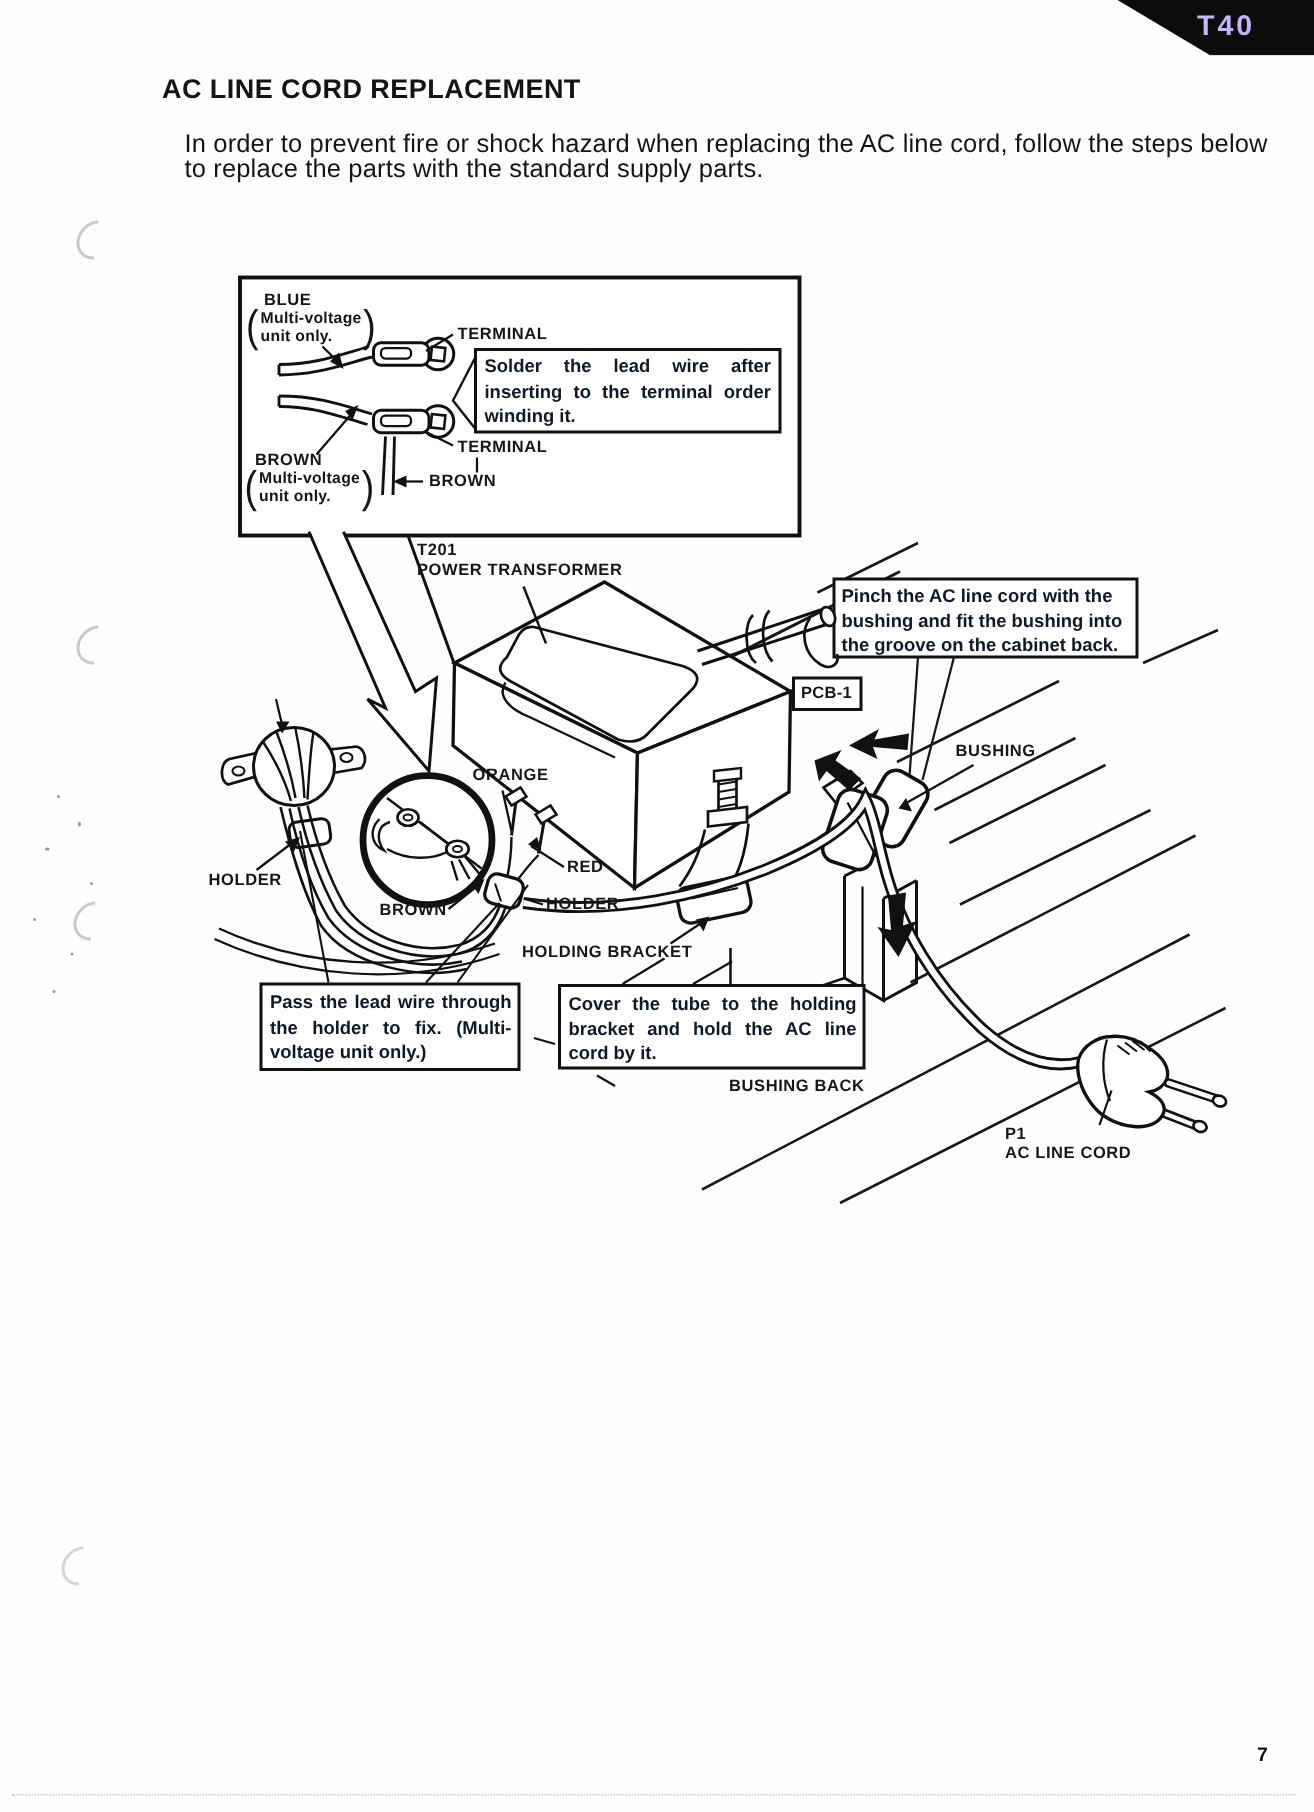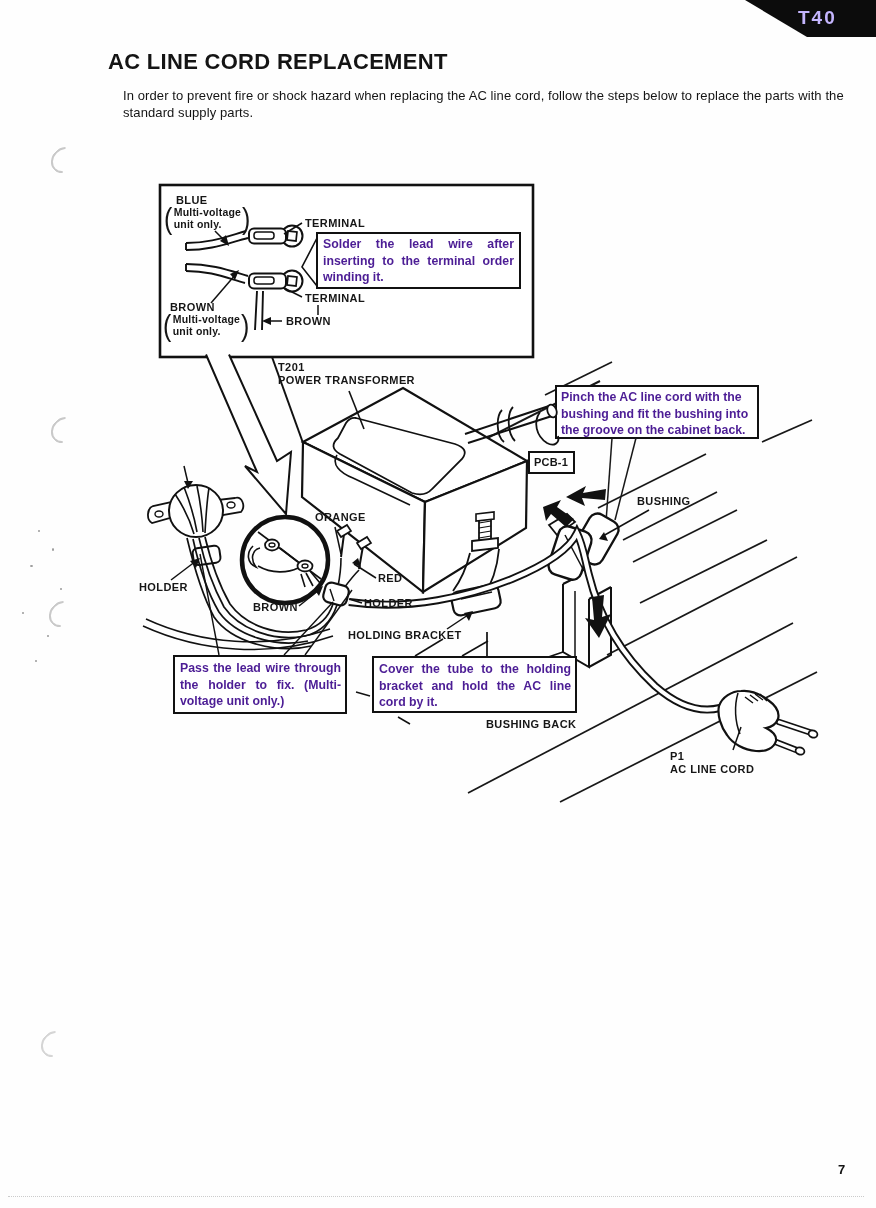--- a/index.html
+++ b/index.html
@@ -3,32 +3,32 @@
 <meta charset="utf-8">
 <style>
   html,body{margin:0;padding:0;background:#e8e8e8;}
   #page{position:relative;width:876px;height:1208px;background:#fefefe;overflow:hidden;
         font-family:"Liberation Sans",sans-serif;color:#141414;}
   #art{position:absolute;left:0;top:0;z-index:1;}
   .lbl{position:absolute;z-index:2;font-size:11px;font-weight:bold;letter-spacing:.4px;
        white-space:nowrap;color:#161616;}
   .ctr{white-space:nowrap;line-height:12.5px;}
   .callout{position:absolute;z-index:2;font-size:12.3px;font-weight:bold;line-height:16.5px;
-           color:#4c1d95;}
+           color:#0f172a;}
   .callout .j{text-align:justify;text-align-last:justify;}
   .paren-block{display:flex;align-items:center;font-weight:bold;}
   .paren{font-size:25px;font-weight:400;transform:scaleY(1.18);line-height:1;padding:0 1px;}
   .ptext{font-size:10.5px;line-height:11.5px;letter-spacing:.2px;}
   #banner{position:absolute;left:740px;top:0;width:136px;height:37px;background:#0c0c0c;
           clip-path:polygon(5px 0,136px 0,136px 37px,67px 37px);z-index:3;}
   #banner span{position:absolute;left:58px;top:7px;color:#c4b5fd;font-size:19px;
                font-weight:bold;letter-spacing:2px;}
-  #title{position:absolute;left:108px;top:49px;font-size:22px;font-weight:bold;
+  #title{position:absolute;left:108px;top:49px;font-size:18px;font-weight:bold;
          letter-spacing:.3px;z-index:2;}
-  #intro{position:absolute;left:123px;top:88px;width:730px;font-size:13px;font-weight:400;
+  #intro{position:absolute;left:123px;top:88px;width:730px;font-size:17px;font-weight:400;
          line-height:16.5px;letter-spacing:.1px;z-index:2;}
   #pageno{position:absolute;left:838px;top:1162px;font-size:13px;font-weight:bold;z-index:2;}
   .arc{position:absolute;width:20px;height:24px;border:2px solid #8a8a8a;border-radius:50%;
        border-right-color:transparent;border-top-color:transparent;transform:rotate(45deg);
        opacity:.45;z-index:1;}
   .dot{position:absolute;background:#9a9a9a;border-radius:50%;z-index:1;}
   #scanline{position:absolute;left:8px;top:1196px;width:856px;border-top:1px dotted #aaa;
             opacity:.6;z-index:1;}
 </style>
 </head>

